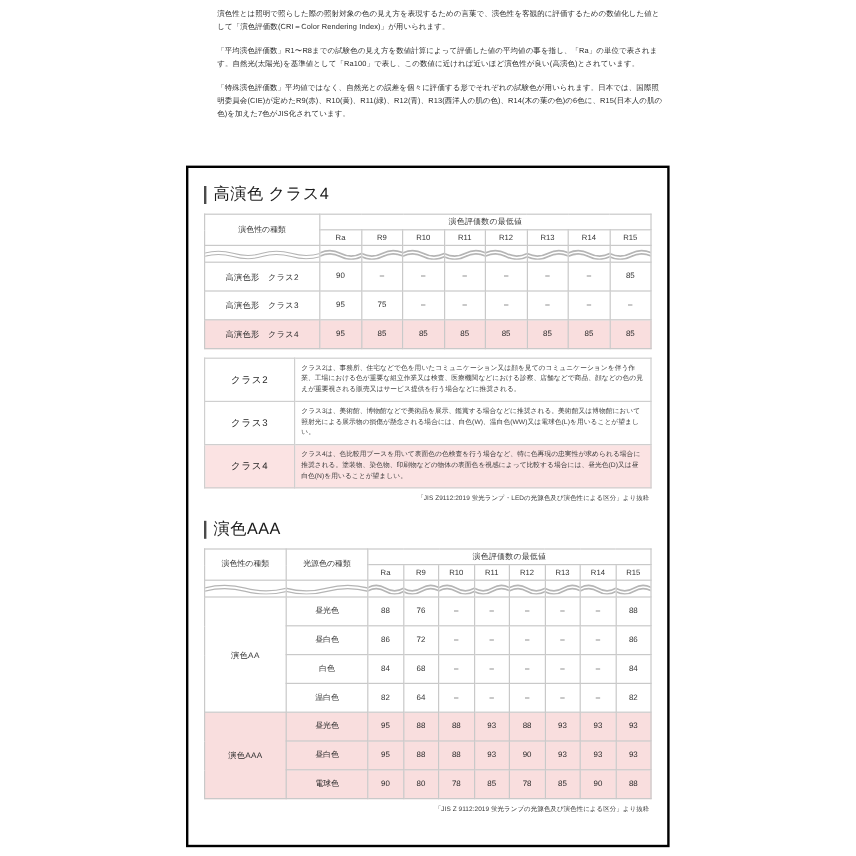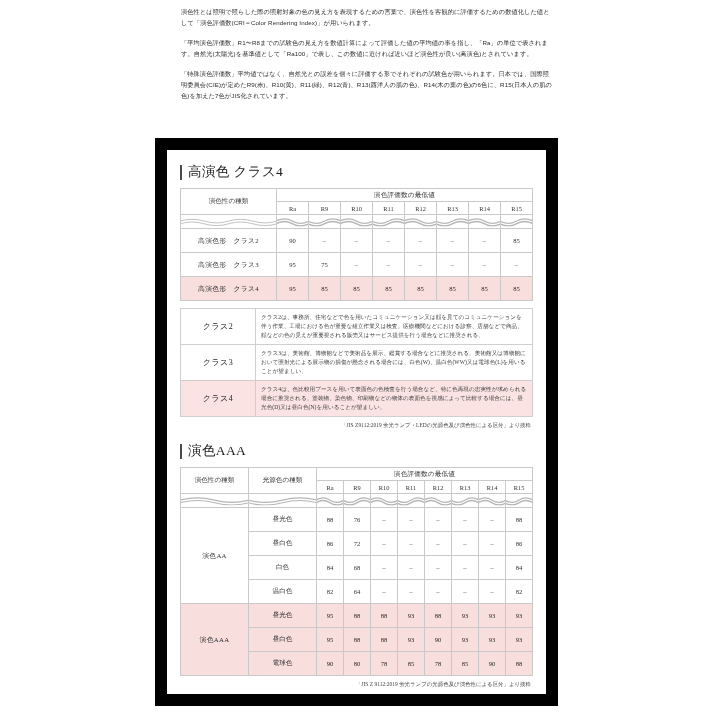--- a/index.html
+++ b/index.html
@@ -33,22 +33,21 @@
 
   
   .frame {
     position: absolute;
     left: 155px;
     top: 138px;
     width: 403px;
     height: 568px;
     background: #000000;
     box-sizing: border-box;
-    padding: 12px;
-    font-family: Liberation Serif, serif;
+    padding: 2px;
   }
   .card {
     width: 100%;
     height: 100%;
     background: #ffffff;
     box-sizing: border-box;
     padding: 11px 13px 8px 13px;
     overflow: hidden;
   }
 

